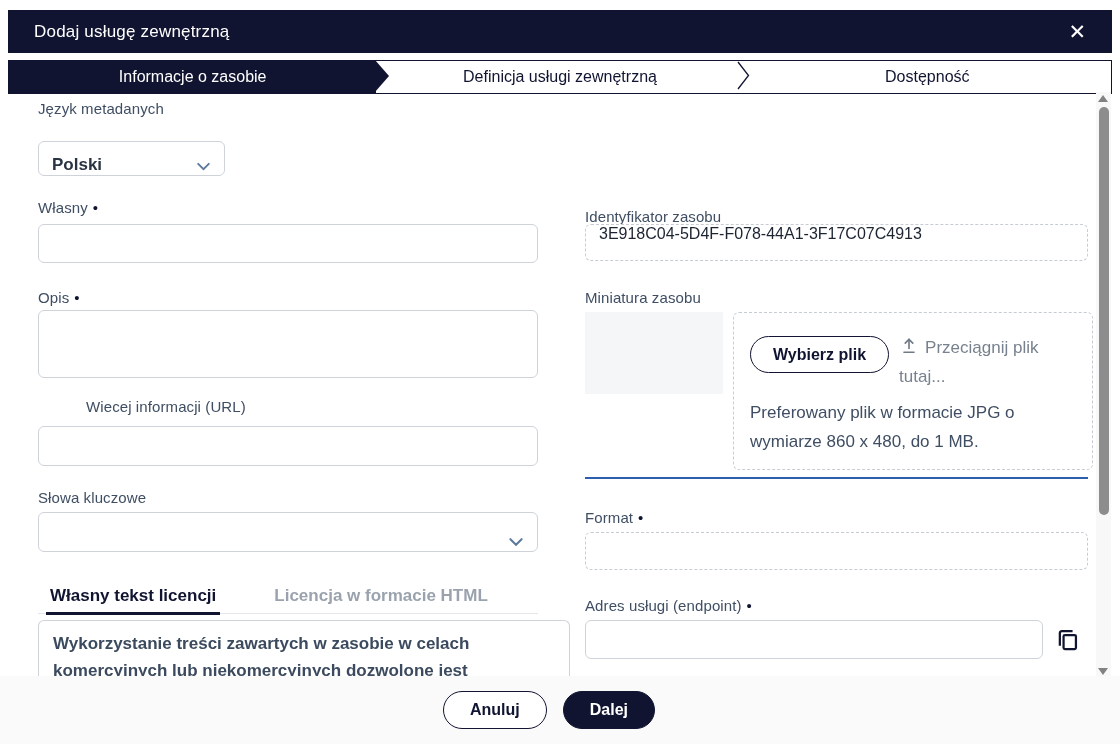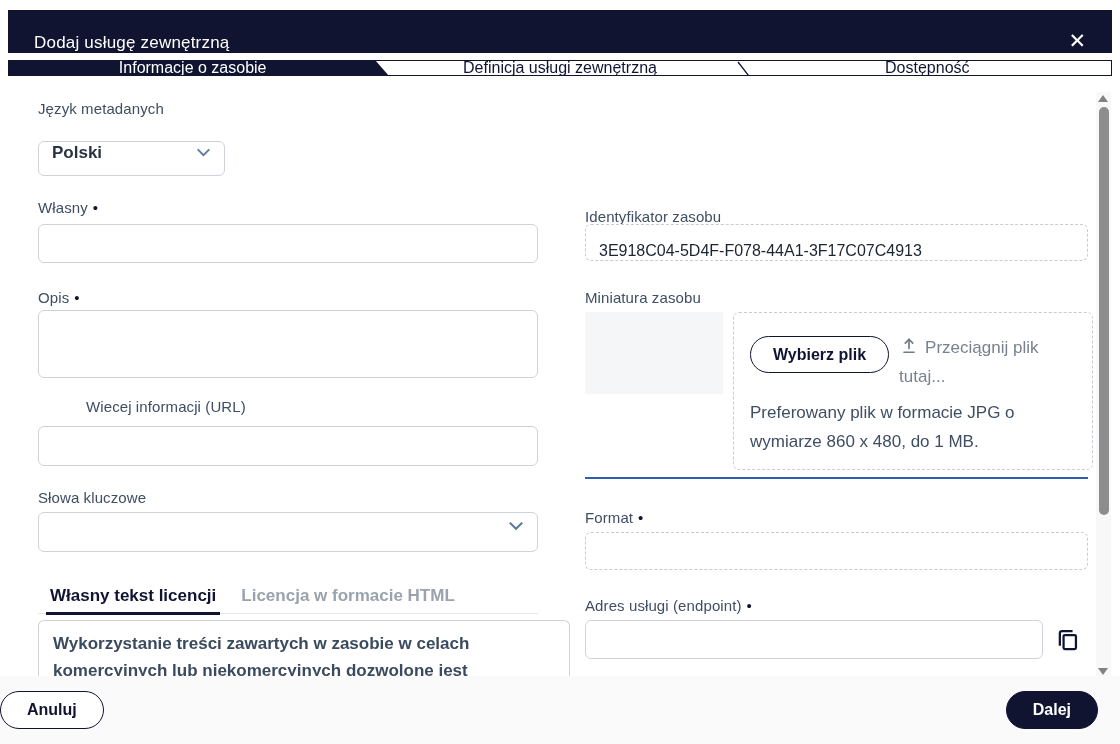--- a/index.html
+++ b/index.html
@@ -5,31 +5,31 @@
   html,body{margin:0;padding:0;}
   body{
     width:1120px;height:744px;position:relative;overflow:hidden;
     background:#ffffff;
     font-family:"Liberation Sans", sans-serif;
     color:#101431;
   }
   
   .titlebar{
     position:absolute;left:8px;top:10px;width:1104px;height:43px;
-    background:#101431;color:#ffffff;display:flex;align-items:flex-end;
+    background:#101431;color:#ffffff;display:flex;align-items:center;
     padding:0 22px 0 26px;box-sizing:border-box;
   }
   .titlebar .title{font-size:17px;letter-spacing:.2px;}
   .titlebar .close{
     margin-left:auto;font-size:21px;line-height:1;cursor:pointer;
     font-weight:400;padding:2px 4px;
   }
   
   .tabbar{
-    position:absolute;left:8px;top:60px;width:1104px;height:16px;
+    position:absolute;left:8px;top:60px;width:1104px;height:34px;
     display:flex;border:1px solid #101431;box-sizing:border-box;
     background:#ffffff;overflow:hidden;
   }
   .wstep{
     flex:1 1 0;display:flex;align-items:center;justify-content:center;
     font-size:16px;color:#101431;position:relative;cursor:pointer;
   }
   .wstep.active{background:#101431;color:#ffffff;}
   .tab-arrow{
     position:absolute;left:calc(33.333% - 1px);top:-1px;width:0;height:0;
@@ -45,34 +45,34 @@
     position:absolute;font-size:15px;color:#3f4e63;letter-spacing:.1px;
   }
   .req{color:#101431;font-size:15px;margin-left:5px;}
   .tbox{
     position:absolute;background:#fff;border:1px solid #ced3da;border-radius:6px;
     box-sizing:border-box;font-size:16px;color:#1c2431;padding:6px 13px;
     font-family:"Liberation Sans", sans-serif;outline:none;
   }
   .dashed{
     position:absolute;background:#fff;border:1px dashed #c7ccd4;border-radius:6px;
-    box-sizing:border-box;display:flex;align-items:flex-end;padding:0 13px;
+    box-sizing:border-box;display:flex;align-items:flex-start;padding:0 13px;
     font-size:16px;color:#1c2431;
   }
   .selbox{
     position:absolute;background:#fff;border:1px solid #ced3da;border-radius:6px;
-    box-sizing:border-box;display:flex;align-items:center;
-    padding:0 12px 12px 13px;cursor:pointer;
+    box-sizing:border-box;display:flex;align-items:flex-end;
+    padding:0 12px 0 13px;cursor:pointer;
   }
   .selbox .selval{font-size:17px;font-weight:600;color:#2a3342;}
   .selbox .chev{margin-left:auto;display:flex;align-items:center;}
   
   .license-tabs{
     position:absolute;left:38px;top:580px;width:500px;height:34px;
-    display:flex;gap:17px;border-bottom:1px solid #e4e7eb;box-sizing:border-box;
+    display:flex;gap:50px;border-bottom:1px solid #e4e7eb;box-sizing:border-box;
     padding-left:8px;
   }
   .ltab{
     font-size:17px;display:flex;align-items:center;padding:0 4px;cursor:pointer;
     border-bottom:3px solid transparent;margin-bottom:-2px;
   }
   .ltab.active{font-weight:700;color:#101431;border-bottom-color:#101431;}
   .ltab.inactive{font-weight:600;color:#9aa3ad;}
   .license-box{
     position:absolute;left:38px;top:620px;width:532px;height:56px;
@@ -124,21 +124,21 @@
   }
   .sb-up{top:3px;border-bottom:7px solid #828282;}
   .sb-down{bottom:3px;border-top:7px solid #828282;}
   .sb-thumb{
     position:absolute;left:2.5px;top:15px;width:10px;height:408px;
     background:#8d8d8d;border-radius:5px;cursor:grab;
   }
   
   .footer{
     position:absolute;left:0;top:676px;width:1120px;height:68px;
-    background:#fafafa;display:flex;align-items:center;justify-content:space-between;
+    background:#fafafa;display:flex;align-items:center;justify-content:center;
     gap:16px;padding-right:22px;box-sizing:border-box;z-index:5;
   }
   .btn{
     height:38px;border-radius:19px;font-size:16px;font-weight:700;
     display:flex;align-items:center;justify-content:center;cursor:pointer;
     font-family:"Liberation Sans", sans-serif;padding:0 26px;box-sizing:border-box;
   }
   .btn.outline{background:#fff;border:1.5px solid #101431;color:#101431;}
   .btn.solid{background:#101431;border:1.5px solid #101431;color:#fff;}
   input.tbox::placeholder{color:#9aa3ad;}

